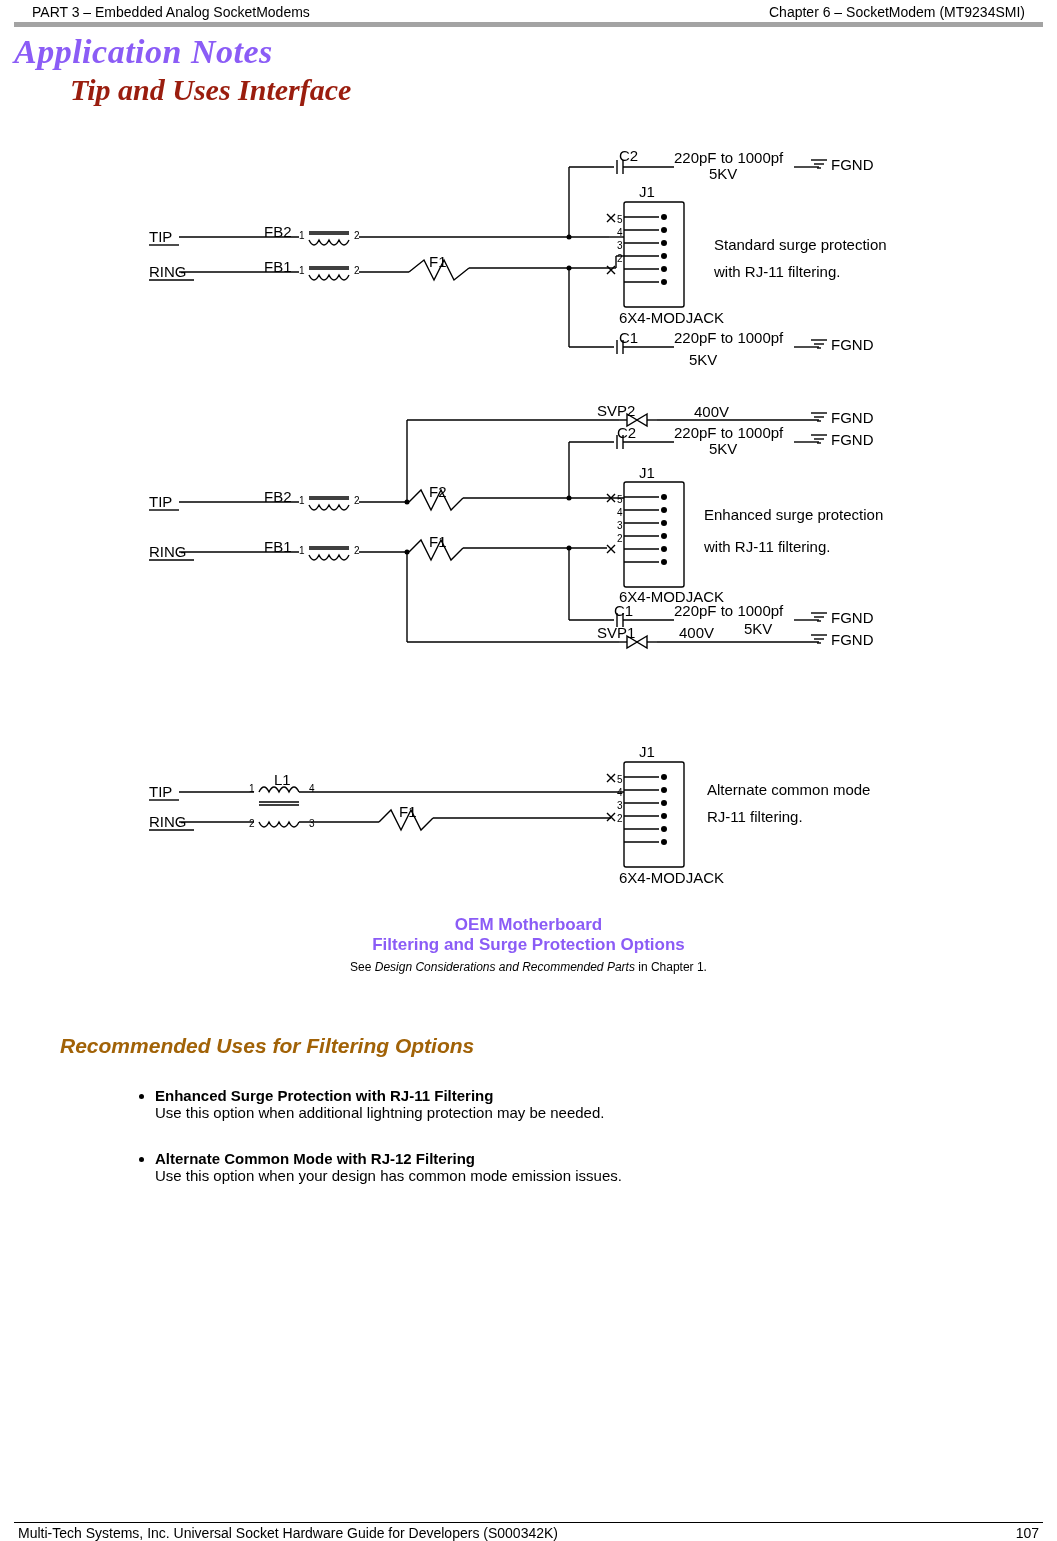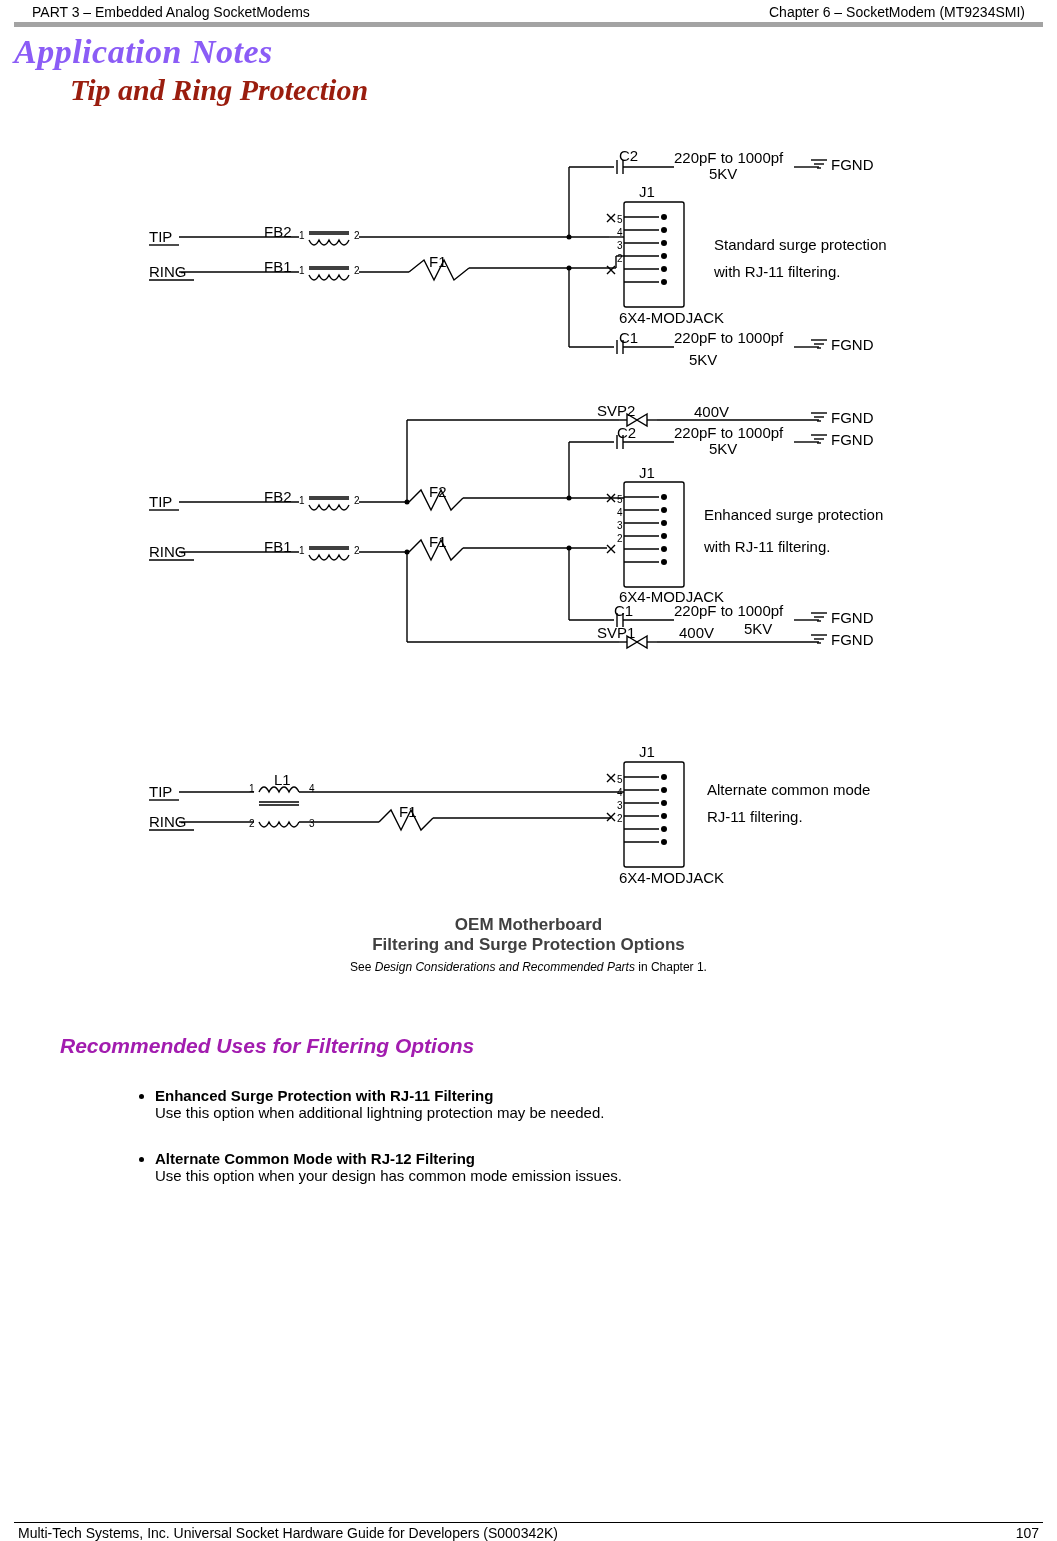--- a/index.html
+++ b/index.html
@@ -42,31 +42,31 @@
     }
     .diagram-svg {
       display: block;
       margin: 30px auto 0 auto;
     }
     .caption-block {
       text-align: center;
       margin-top: 8px;
     }
     .caption-line1, .caption-line2 {
-      color: #404040;
+      color: #8b5cf6;
       font-weight: bold;
       font-size: 17px;
     }
     .caption-note {
       font-size: 12px;
       margin-top: 5px;
     }
     .caption-note .it { font-style: italic; }
     .rec-heading {
-      color: #a21caf;
+      color: #a16207;
       font-weight: bold;
       font-style: italic;
       font-size: 21px;
       margin: 60px 0 10px 60px;
     }
     .rec-list {
       margin-left: 155px;
       list-style: disc;
       font-size: 15px;
     }
@@ -87,21 +87,21 @@
   </style>
 </head>
 <body>
 
 <div class="page-header">
   <span>PART 3 – Embedded Analog SocketModems</span>
   <span>Chapter 6 – SocketModem (MT9234SMI)</span>
 </div>
 
 <div class="title-main">Application Notes</div>
-<div class="title-sub">Tip and Ring Protection</div>
+<div class="title-sub">Tip and Uses Interface</div>
 
 <div class="diagram-area">
 <svg class="diagram-svg" width="820" height="770" viewBox="0 0 820 770">
   <style>
     .w { stroke:#000; stroke-width:1.4; fill:none; }
     .tl { font-size:15px; }
     .ts { font-size:10px; }
   </style>
 
   <g>

